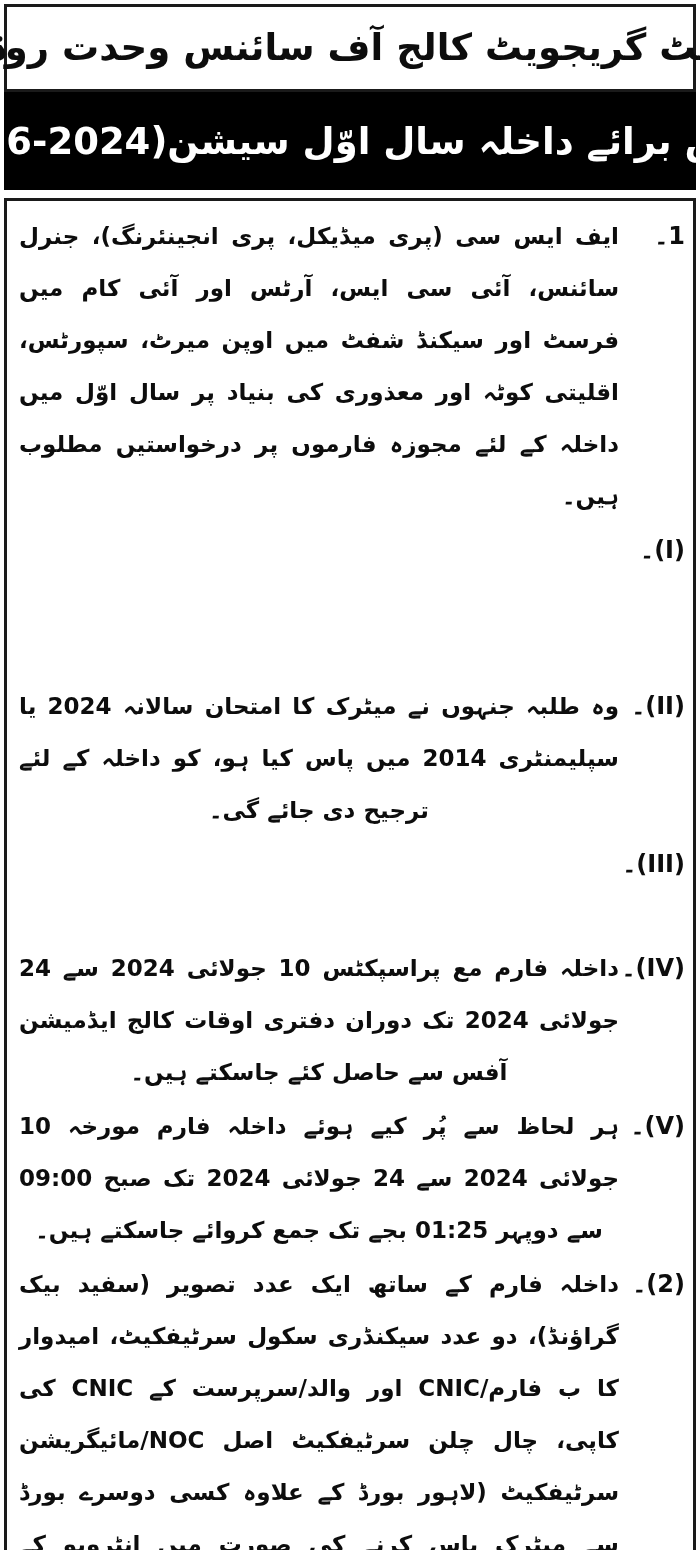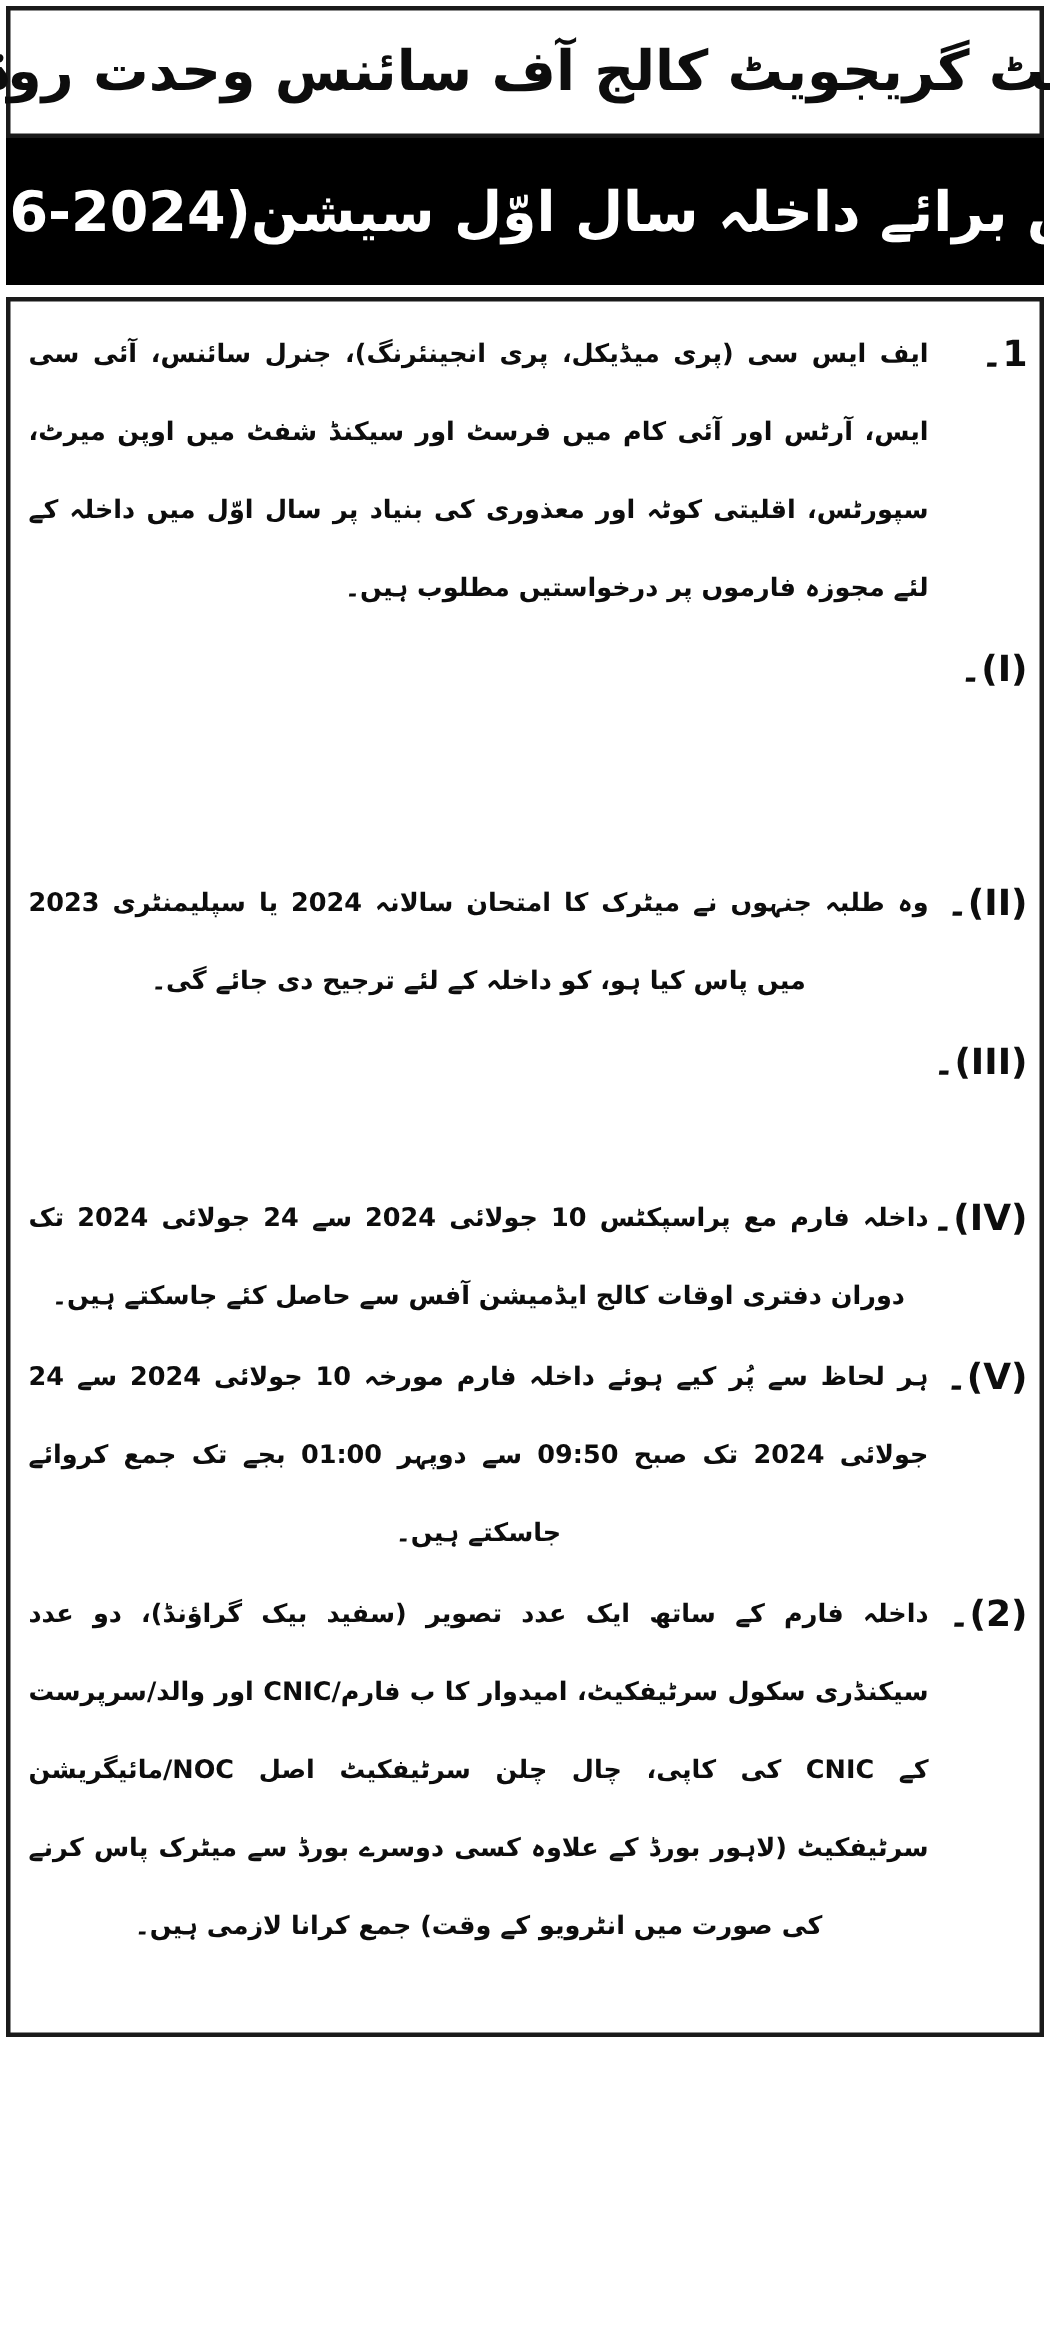--- a/index.html
+++ b/index.html
@@ -39,21 +39,21 @@
     padding: 1px 0;
   }
   .item .num {
     flex: none; width: 66px;
     font-size: 24px; font-weight: bold; line-height: 52px;
     text-align: right; direction: rtl;
   }
   .item .txt {
     flex: 1 1 auto;
     direction: rtl; unicode-bidi: plaintext;
-    font-size: 17px; font-weight: bold; line-height: 52px;
+    font-size: 23px; font-weight: bold; line-height: 52px;
     text-align: justify; text-align-last: right;
     padding-left: 4px;
   }
   .item.last-center .txt { text-align-last: center; }
   .i-3l { min-height: 156px; }
   .i-2l { min-height: 104px; }
   .i-4l { min-height: 208px; }
 </style>
 </head>
 <body>
@@ -74,35 +74,35 @@
       <div class="num">1۔</div>
       <div class="txt">ایف ایس سی (پری میڈیکل، پری انجینئرنگ)، جنرل سائنس، آئی سی ایس، آرٹس اور آئی کام میں فرسٹ اور سیکنڈ شفٹ میں اوپن میرٹ، سپورٹس، اقلیتی کوٹہ اور معذوری کی بنیاد پر سال اوّل میں داخلہ کے لئے مجوزہ فارموں پر درخواستیں مطلوب ہیں۔</div>
     </div>
 
     <div class="item i-3l last-center">
       <div class="num">(I)۔</div>
     </div>
 
     <div class="item i-2l last-center">
       <div class="num">(II)۔</div>
-      <div class="txt">وہ طلبہ جنہوں نے میٹرک کا امتحان سالانہ 2024 یا سپلیمنٹری 2023 میں پاس کیا ہو، کو داخلہ کے لئے ترجیح دی جائے گی۔</div>
+      <div class="txt">وہ طلبہ جنہوں نے میٹرک کا امتحان سالانہ 2024 یا سپلیمنٹری 2014 میں پاس کیا ہو، کو داخلہ کے لئے ترجیح دی جائے گی۔</div>
     </div>
 
     <div class="item i-2l last-center">
       <div class="num">(III)۔</div>
     </div>
 
     <div class="item i-2l last-center">
       <div class="num">(IV)۔</div>
       <div class="txt">داخلہ فارم مع پراسپکٹس 10 جولائی 2024 سے 24 جولائی 2024 تک دوران دفتری اوقات کالج ایڈمیشن آفس سے حاصل کئے جاسکتے ہیں۔</div>
     </div>
 
     <div class="item i-2l last-center">
       <div class="num">(V)۔</div>
-      <div class="txt">ہر لحاظ سے پُر کیے ہوئے داخلہ فارم مورخہ 10 جولائی 2024 سے 24 جولائی 2024 تک صبح 09:50 سے دوپہر 01:00 بجے تک جمع کروائے جاسکتے ہیں۔</div>
+      <div class="txt">ہر لحاظ سے پُر کیے ہوئے داخلہ فارم مورخہ 10 جولائی 2024 سے 24 جولائی 2024 تک صبح 09:00 سے دوپہر 01:25 بجے تک جمع کروائے جاسکتے ہیں۔</div>
     </div>
 
     <div class="item i-4l last-center">
       <div class="num">(2)۔</div>
       <div class="txt">داخلہ فارم کے ساتھ ایک عدد تصویر (سفید بیک گراؤنڈ)، دو عدد سیکنڈری سکول سرٹیفکیٹ، امیدوار کا ب فارم/CNIC اور والد/سرپرست کے CNIC کی کاپی، چال چلن سرٹیفکیٹ اصل NOC/مائیگریشن سرٹیفکیٹ (لاہور بورڈ کے علاوہ کسی دوسرے بورڈ سے میٹرک پاس کرنے کی صورت میں انٹرویو کے وقت) جمع کرانا لازمی ہیں۔</div>
     </div>
 
   </div>
 
 </div>

